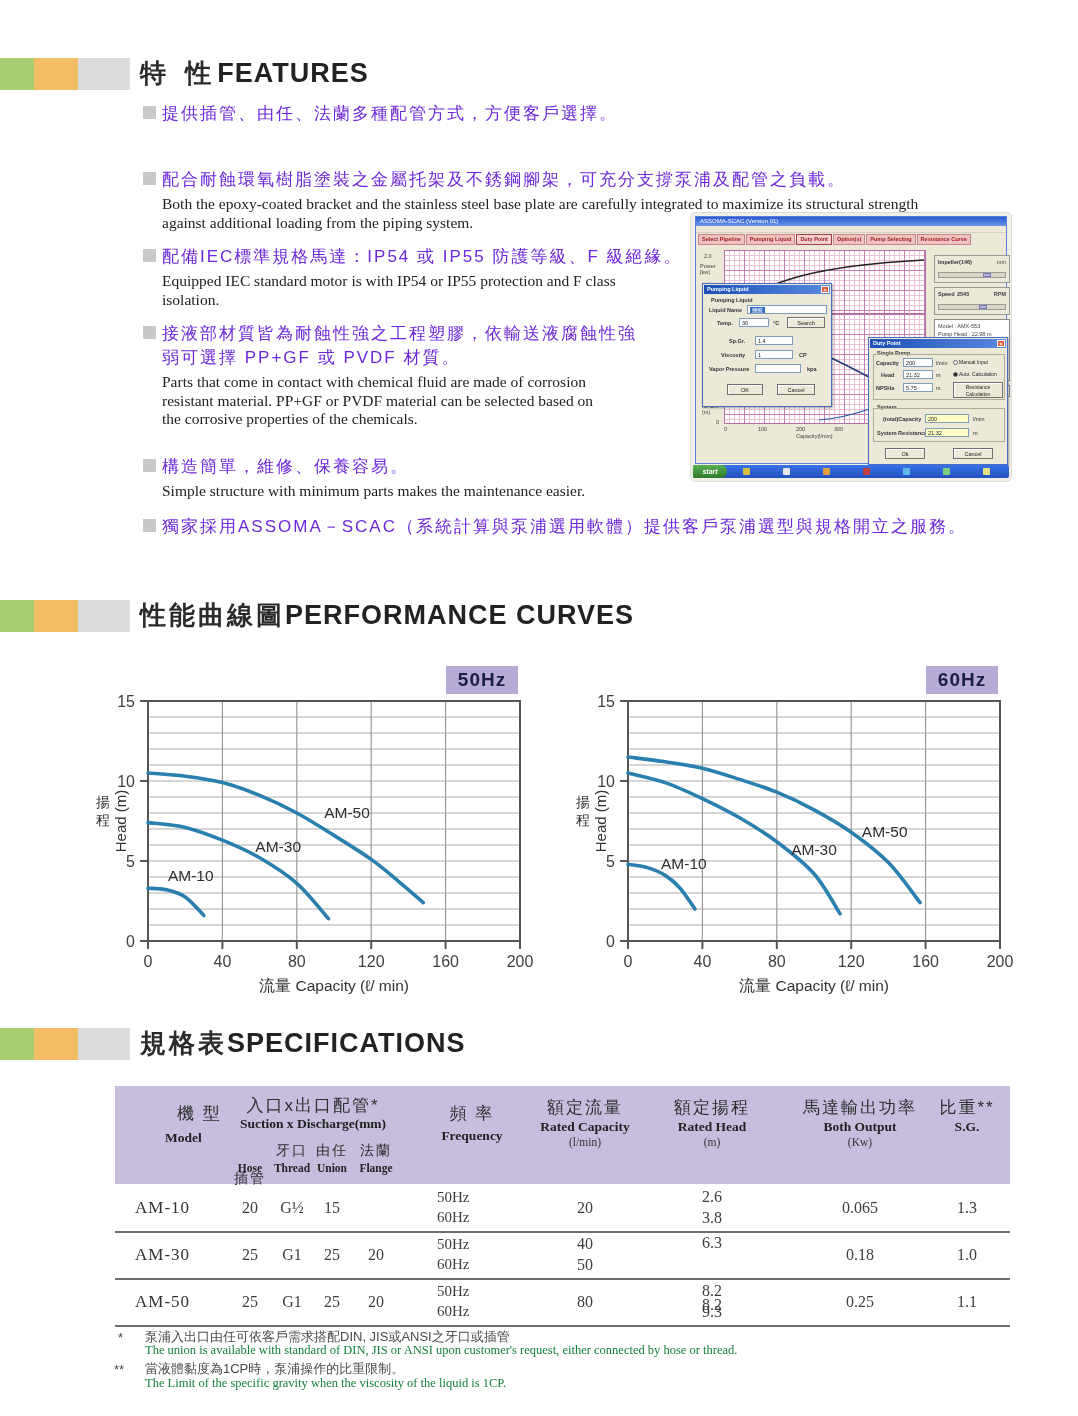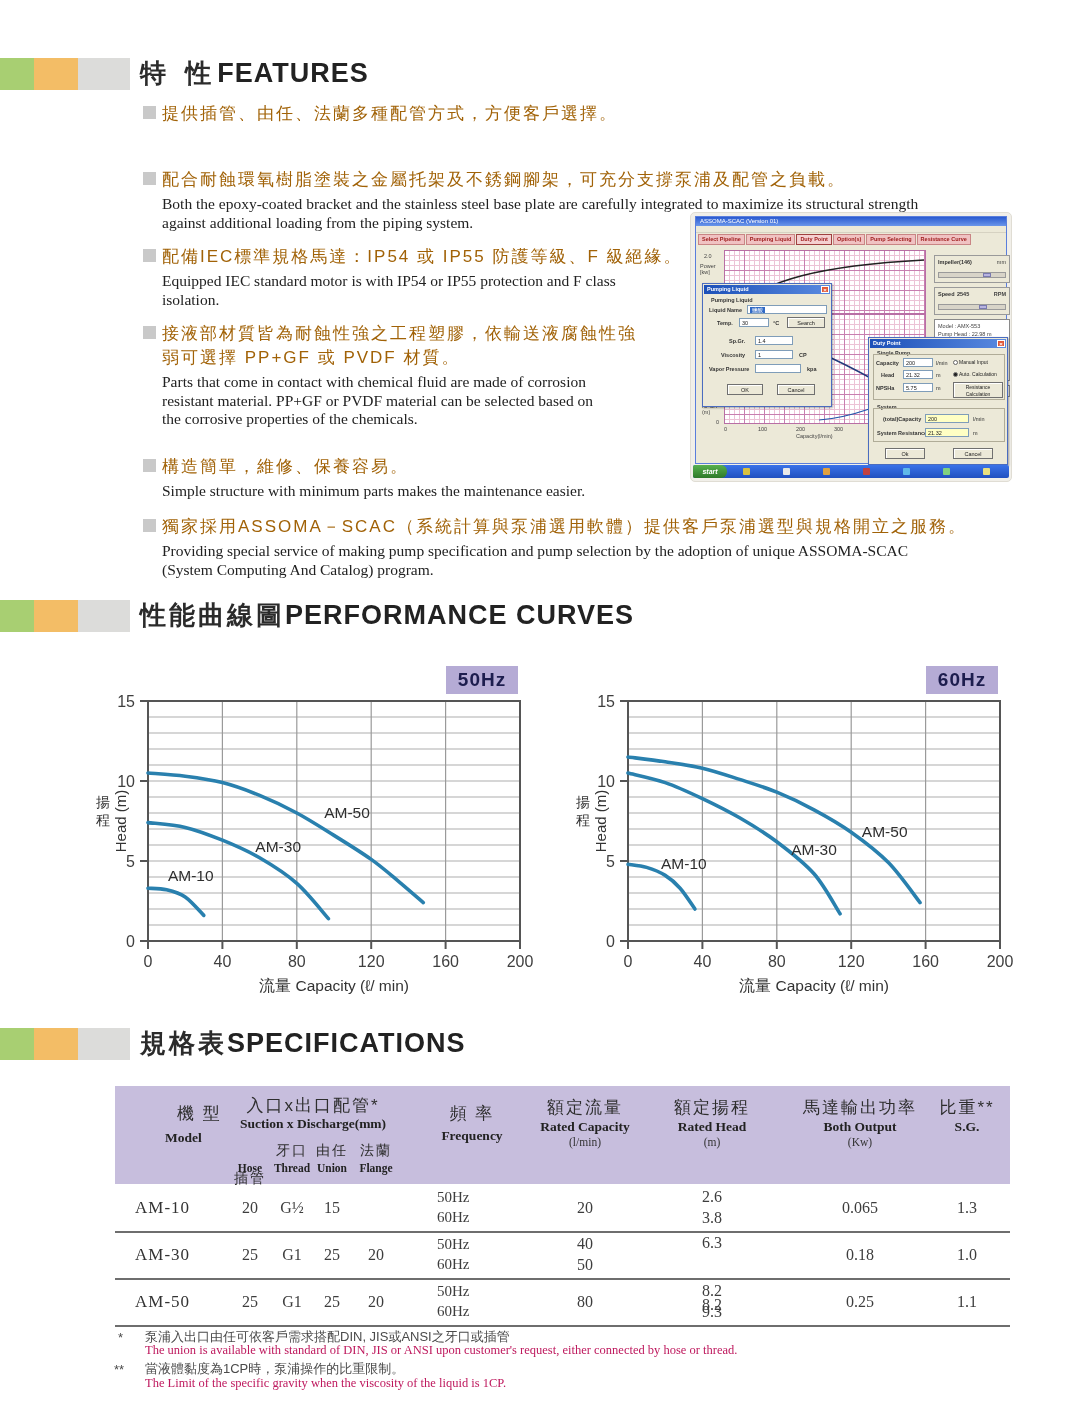--- a/index.html
+++ b/index.html
@@ -9,36 +9,36 @@
   .stripe{position:absolute;left:0;height:32px;display:flex;}
   .sq-green{width:34px;background:#a8cf72;}
   .sq-orange{width:44px;background:#f3bd66;}
   .sq-gray{width:52px;background:#dcdcda;}
   .sec-title{position:absolute;left:140px;display:flex;align-items:baseline;white-space:nowrap;}
   .sec-zh{font-size:26px;font-weight:bold;color:#2b2b2b;letter-spacing:6px;}
   .sec-en{font-family:Liberation Sans, sans-serif;font-size:27px;font-weight:bold;color:#222;letter-spacing:1px;}
   
   .feature{position:absolute;left:143px;}
   .bullet{position:absolute;left:0;top:4px;width:13px;height:13px;background:#c9c9c9;display:inline-block;}
-  .f-zh{margin-left:19px;font-size:17px;letter-spacing:2px;color:#a16207;line-height:24px;}
+  .f-zh{margin-left:19px;font-size:17px;letter-spacing:2px;color:#6d28d9;line-height:24px;}
   .f-en{margin-left:19px;font-family:"Liberation Serif",serif;font-size:15.5px;color:#222;line-height:18.5px;margin-top:3px;}
   
   .badge{position:absolute;width:72px;height:28px;background:#b5abd5;color:#1d1d4e;font-weight:bold;font-size:19px;display:flex;align-items:center;justify-content:center;letter-spacing:1px;}
   
   .spec-head{position:absolute;left:0;top:0;width:895px;height:98px;background:#c7bedd;}
   .th-zh{position:absolute;font-size:17px;letter-spacing:2px;color:#2e2e2e;white-space:nowrap;transform:translateX(-50%);}
   .th-en{position:absolute;font-family:"Liberation Serif",serif;font-weight:bold;font-size:13.5px;color:#222;white-space:nowrap;transform:translateX(-50%);}
   .th-unit{position:absolute;font-family:"Liberation Serif",serif;font-size:11.5px;color:#333;white-space:nowrap;transform:translateX(-50%);}
   .spec-row{position:absolute;left:0;width:895px;height:47px;border-bottom:2px solid #6e6e6e;}
   .cell{position:absolute;top:0;height:47px;display:flex;flex-direction:column;align-items:center;justify-content:center;font-family:"Liberation Serif",serif;font-size:16px;color:#3d3d3d;}
   .cell span:empty{display:none;}
   .cell-2line{justify-content:space-around;padding:3px 0;box-sizing:border-box;}
   .model-cell{position:absolute;left:20px;top:0;height:47px;display:flex;align-items:center;font-family:"Liberation Serif",serif;font-size:17px;letter-spacing:1px;color:#333;}
   .fn{position:absolute;font-size:13px;color:#4a4a4a;white-space:nowrap;}
-  .fn-en{position:absolute;font-family:"Liberation Serif",serif;font-size:12.5px;color:#be185d;white-space:nowrap;}
+  .fn-en{position:absolute;font-family:"Liberation Serif",serif;font-size:12.5px;color:#15803d;white-space:nowrap;}
   
   .scac{position:absolute;left:690px;top:212px;width:320px;height:268px;background:#f1efe9;border:1px solid #e0ddd4;border-radius:5px;font-family:"Liberation Sans",sans-serif;}
   .scac *{box-sizing:border-box;}
   .win{position:absolute;left:4px;top:3px;width:312px;height:248px;background:#ece9d8;border:1px solid #5a7edc;}
   .tbar{position:absolute;left:0;top:0;width:100%;height:9px;background:linear-gradient(#2a5ad0,#6a96ea);color:#fff;font-size:6px;line-height:9px;padding-left:4px;white-space:nowrap;overflow:hidden;}
   .menustrip{position:absolute;left:0;top:9px;width:100%;height:7px;background:#ece9d8;border-bottom:1px solid #d6d2c2;}
   .tabs{position:absolute;left:2px;top:17px;height:11px;display:flex;gap:1px;}
   .tab{background:#f0c2c2;border:1px solid #c98585;color:#a02020;font-size:5.5px;font-weight:bold;line-height:9px;padding:0 3px;white-space:nowrap;}
   .gridpink{position:absolute;background:#fff;
     background-image:
@@ -101,21 +101,20 @@
   <div class="f-en" style="max-width:440px;">Parts that come in contact with chemical fluid are made of corrosion resistant material. PP+GF or PVDF material can be selected based on the  corrosive properties of the chemicals.</div>
 </div>
 <div class="feature" style="top:455px;max-width:600px;">
   <span class="bullet"></span>
   <div class="f-zh">構造簡單，維修、保養容易。</div>
   <div class="f-en">Simple structure with minimum parts makes the maintenance easier.</div>
 </div>
 <div class="feature" style="top:515px;max-width:830px;">
   <span class="bullet"></span>
   <div class="f-zh">獨家採用ASSOMA－SCAC（系統計算與泵浦選用軟體）提供客戶泵浦選型與規格開立之服務。</div>
-  <div class="f-en" style="max-width:770px;">Providing special service of making pump specification and pump selection by the adoption of unique ASSOMA-SCAC (System Computing And Catalog) program.</div>
 </div>
 
 <div class="scac">
   <div class="win">
     <div class="tbar">
       <span>ASSOMA-SCAC (Version 01)</span>
     </div>
     <div class="menustrip"></div>
     <div class="tabs">
       <span class="tab">Select Pipeline</span>

